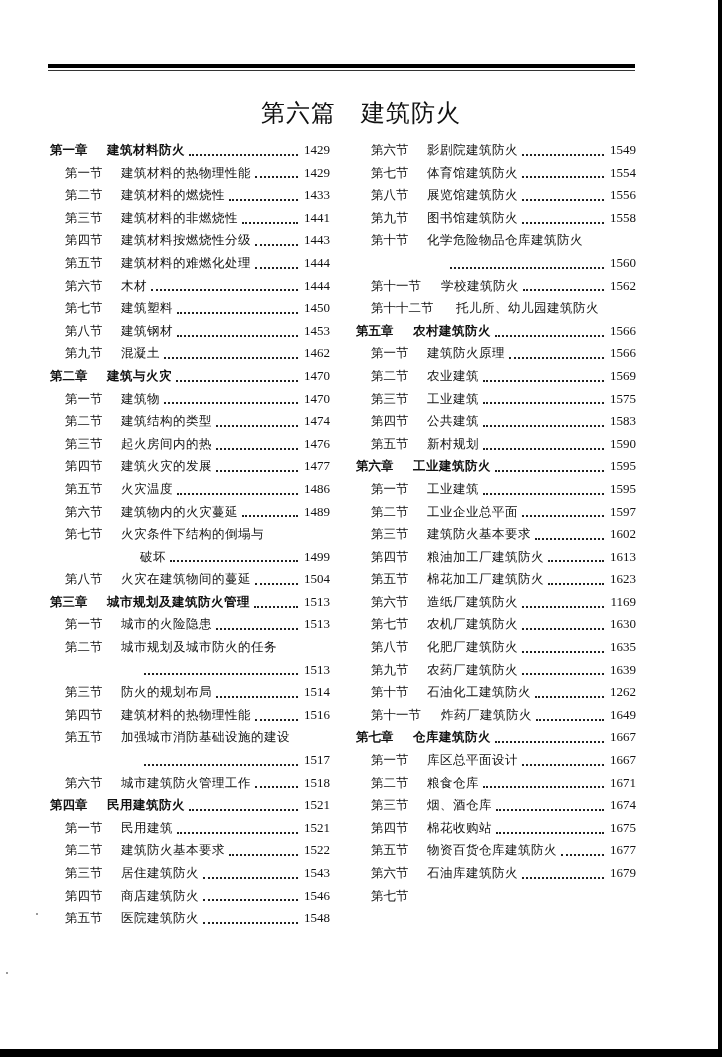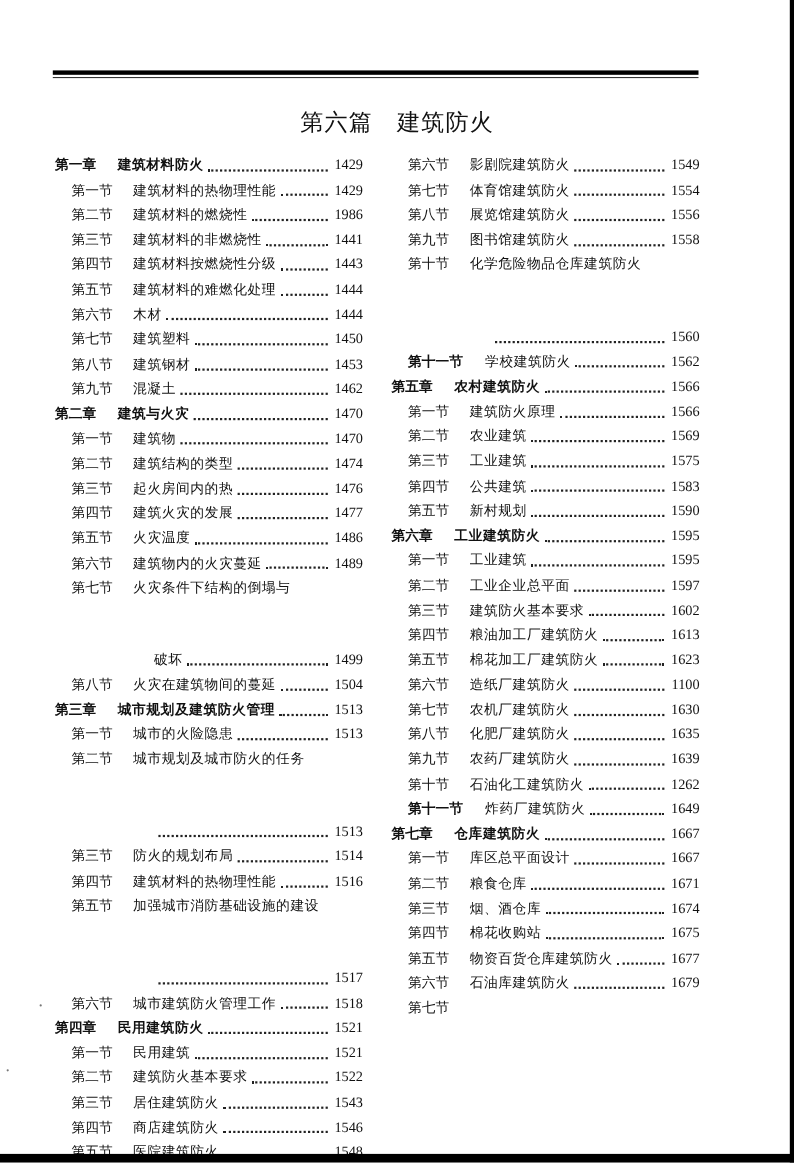--- a/index.html
+++ b/index.html
@@ -43,21 +43,21 @@
     position: absolute;
     left: 48px; top: 70px;
     width: 587px; height: 1px;
     background: #333333;
   }
   .part-title {
     position: absolute;
     left: 0; top: 97px;
     width: 722px;
     text-align: center;
-    font-size: 21px;
+    font-size: 24px;
     letter-spacing: 1px;
     white-space: pre;
   }
   .col {
     position: absolute;
     top: 139px;
     width: 280px;
   }
   .col.left { left: 50px; }
   .col.right { left: 356px; }
@@ -78,42 +78,42 @@
     width: 57px;
     font-weight: bold;
     font-family: "DejaVu Sans", "Liberation Sans", sans-serif;
   }
   .row.chapter .title {
     font-weight: bold;
     font-family: "DejaVu Sans", "Liberation Sans", sans-serif;
   }
   .row.section { padding-left: 15px; }
   .row.section .num { width: 56px; }
-  .row.section.wide .num { width: 70px; font-weight: bold; }
+  .row.section.wide .num { width: 70px; }
   .row.section.xwide .num { width: 85px; }
   .row .title {
     flex: 0 0 auto;
     letter-spacing: 0.5px;
   }
   .row .leader {
     flex: 1 1 auto;
     margin: 0 4px;
     height: 1px;
     border-bottom: 2px dotted #222;
     transform: translateY(4px);
     min-width: 10px;
   }
   .row .page-no {
     flex: 0 0 auto;
     font-family: "Liberation Serif", "DejaVu Serif", serif;
     font-size: 13px;
     width: 28px;
     text-align: right;
   }
-  .row.cont { padding-left: 90px; margin-top: 43px; }
+  .row.cont { padding-left: 90px; }
   .speck {
     position: absolute;
     width: 2px; height: 2px;
     background: #777;
     border-radius: 1px;
   }
 </style>
 </head>
 <body>
 
@@ -133,21 +133,21 @@
       <div class="row section">
         <span class="num">第一节</span>
         <span class="title">建筑材料的热物理性能</span>
         <span class="leader"></span>
         <span class="page-no">1429</span>
       </div>
       <div class="row section">
         <span class="num">第二节</span>
         <span class="title">建筑材料的燃烧性</span>
         <span class="leader"></span>
-        <span class="page-no">1986</span>
+        <span class="page-no">1433</span>
       </div>
       <div class="row section">
         <span class="num">第三节</span>
         <span class="title">建筑材料的非燃烧性</span>
         <span class="leader"></span>
         <span class="page-no">1441</span>
       </div>
       <div class="row section">
         <span class="num">第四节</span>
         <span class="title">建筑材料按燃烧性分级</span>
@@ -359,20 +359,24 @@
         <span class="title"></span>
         <span class="leader"></span>
         <span class="page-no">1560</span>
       </div>
       <div class="row section wide">
         <span class="num">第十一节</span>
         <span class="title">学校建筑防火</span>
         <span class="leader"></span>
         <span class="page-no">1562</span>
       </div>
+      <div class="row section xwide">
+        <span class="num">第十十二节</span>
+        <span class="title">托儿所、幼儿园建筑防火</span>
+      </div>
       <div class="row chapter">
         <span class="num">第五章</span>
         <span class="title">农村建筑防火</span>
         <span class="leader"></span>
         <span class="page-no">1566</span>
       </div>
       <div class="row section">
         <span class="num">第一节</span>
         <span class="title">建筑防火原理</span>
         <span class="leader"></span>
@@ -435,21 +439,21 @@
       <div class="row section">
         <span class="num">第五节</span>
         <span class="title">棉花加工厂建筑防火</span>
         <span class="leader"></span>
         <span class="page-no">1623</span>
       </div>
       <div class="row section">
         <span class="num">第六节</span>
         <span class="title">造纸厂建筑防火</span>
         <span class="leader"></span>
-        <span class="page-no">1100</span>
+        <span class="page-no">1169</span>
       </div>
       <div class="row section">
         <span class="num">第七节</span>
         <span class="title">农机厂建筑防火</span>
         <span class="leader"></span>
         <span class="page-no">1630</span>
       </div>
       <div class="row section">
         <span class="num">第八节</span>
         <span class="title">化肥厂建筑防火</span>

